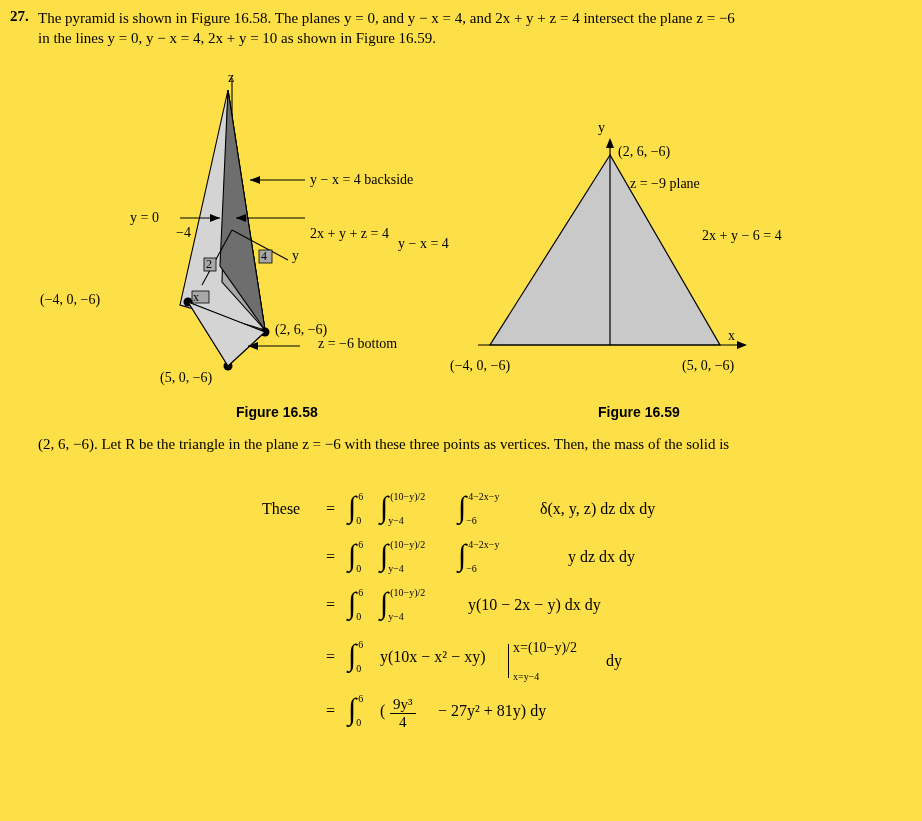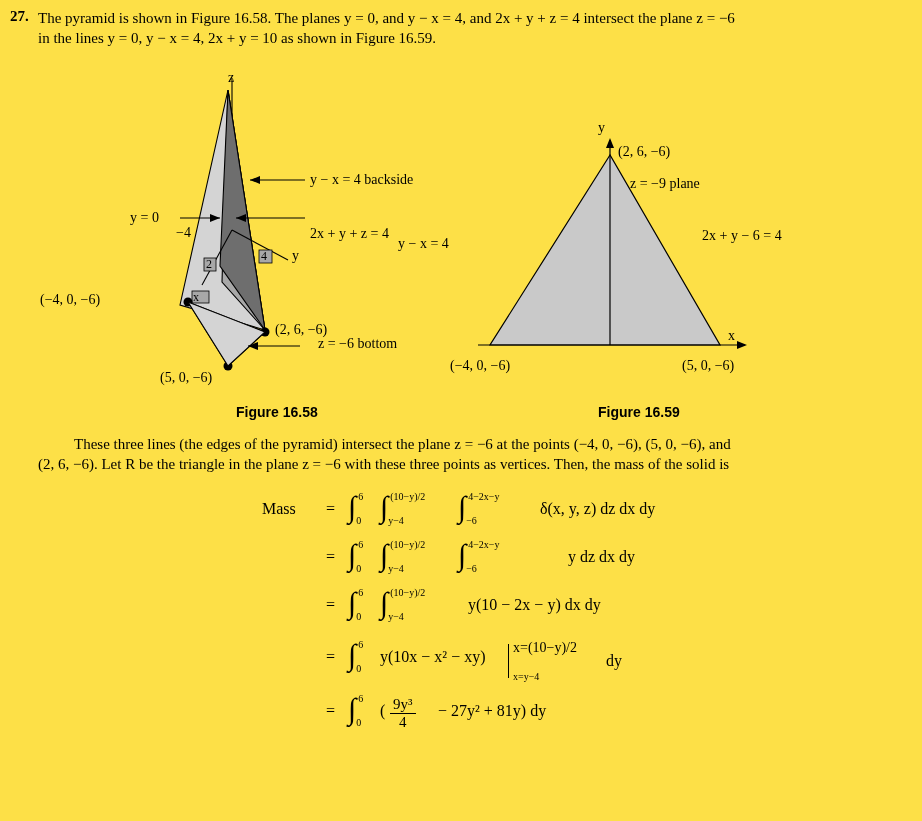--- a/index.html
+++ b/index.html
@@ -191,28 +191,27 @@
     <div class="abs lbl" style="left:148px; top:24px;">(2, 6, −6)</div>
     <div class="abs lbl" style="left:160px; top:56px;">z = −9 plane</div>
     <div class="abs lbl" style="left:-80px; top:116px;margin-left:8px;">y − x = 4</div>
     <div class="abs lbl" style="left:232px; top:108px;">2x + y − 6 = 4</div>
     <div class="abs lbl" style="left:-20px; top:238px;">(−4, 0, −6)</div>
     <div class="abs lbl" style="left:212px; top:238px;">(5, 0, −6)</div>
   </div>
   <div class="abs fig-caption" style="left:598px; top:404px;">Figure 16.59</div>
 
   <div class="abs problem-text" style="left:38px; top:434px; width:876px;">
-    <div style="text-indent:36px;">These three lines (the edges of the pyramid) intersect the plane z = −6 at the points (−4, 0, −6), (5, 0, −6), and</div>
     <div>(2, 6, −6). Let R be the triangle in the plane z = −6 with these three points as vertices. Then, the mass of the solid is</div>
   </div>
 
   <div class="abs" style="left:262px; top:492px; width:640px;">
 
     <div class="mathline" style="position:relative; height:48px;">
-      <span style="position:absolute; left:0px; top:8px;">Mass</span>
+      <span style="position:absolute; left:0px; top:8px;">These</span>
       <span style="position:absolute; left:64px; top:8px;">=</span>
       <span style="position:absolute; left:86px; top:4px;">
         <span class="intg">∫</span><span class="lim-wrap"><span class="sup-lim">6</span><span class="sub-lim">0</span></span>
       </span>
       <span style="position:absolute; left:118px; top:4px;">
         <span class="intg">∫</span><span class="lim-wrap"><span class="sup-lim">(10−y)/2</span><span class="sub-lim">y−4</span></span>
       </span>
       <span style="position:absolute; left:196px; top:4px;">
         <span class="intg">∫</span><span class="lim-wrap"><span class="sup-lim">4−2x−y</span><span class="sub-lim">−6</span></span>
       </span>

